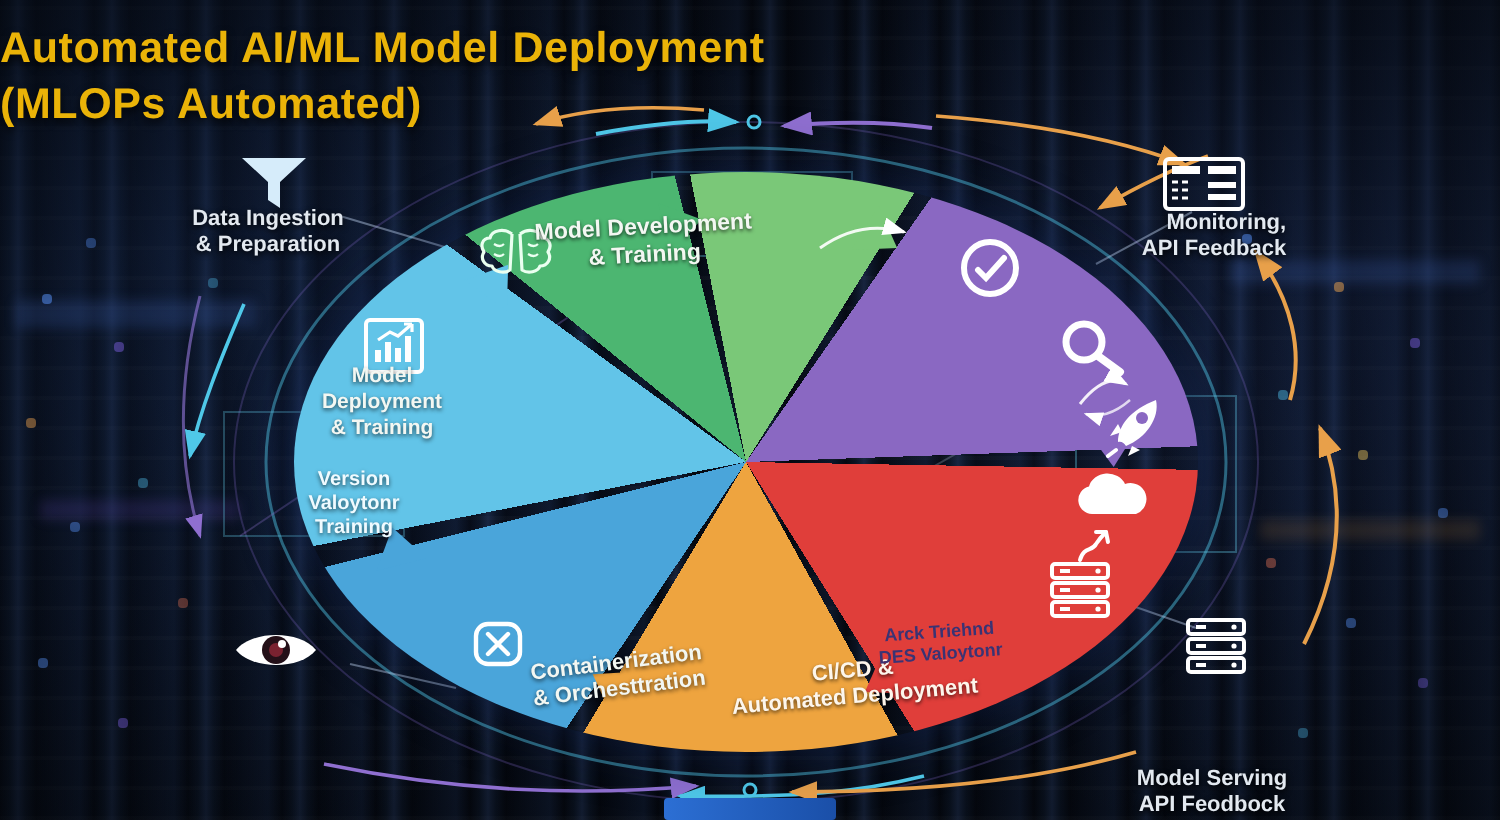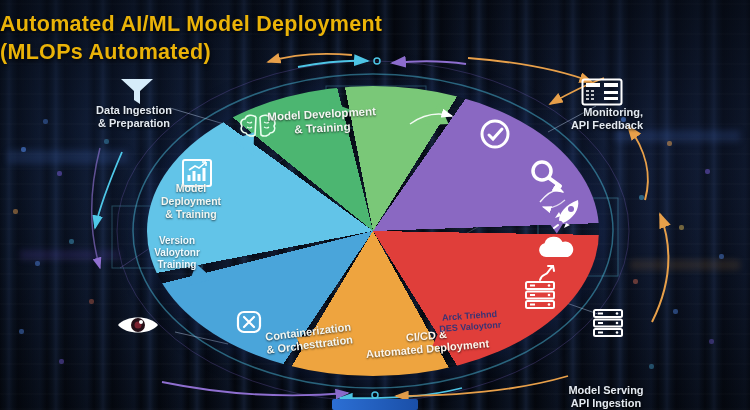--- a/index.html
+++ b/index.html
@@ -240,21 +240,21 @@
         <rect x="3" y="11.5" width="28" height="7" rx="1.5"></rect>
         <rect x="3" y="21" width="28" height="7" rx="1.5"></rect>
       <path d="M7 5.5 h5 M7 15 h5 M7 24.5 h5"></path>
     </g>
     <circle cx="26" cy="5.5" r="1.3" fill="#fff"></circle>
       <circle cx="26" cy="15" r="1.3" fill="#fff"></circle>
       <circle cx="26" cy="24.5" r="1.3" fill="#fff"></circle>
   </svg>
   <div class="callout-label" style="left:606px;top:350px;margin-top:47px;">
     <div>Model Serving</div>
-    <div>API Ingestion</div>
+    <div>API Feodbock</div>
   </div>
 
   <svg class="icon" style="left:116px;top:312px;" width="44" height="26" viewBox="0 0 44 26">
     <path d="M2 13 C10 3 34 3 42 13 C34 23 10 23 2 13 Z" fill="#fff"></path>
     <circle cx="22" cy="13" r="7" fill="#241018"></circle>
     <circle cx="22" cy="13" r="3.5" fill="#7a2230"></circle>
     <circle cx="25" cy="10" r="2" fill="#fff"></circle>
   </svg>
   <div class="callout-label" style="left:131px;top:350px;">
   </div>

